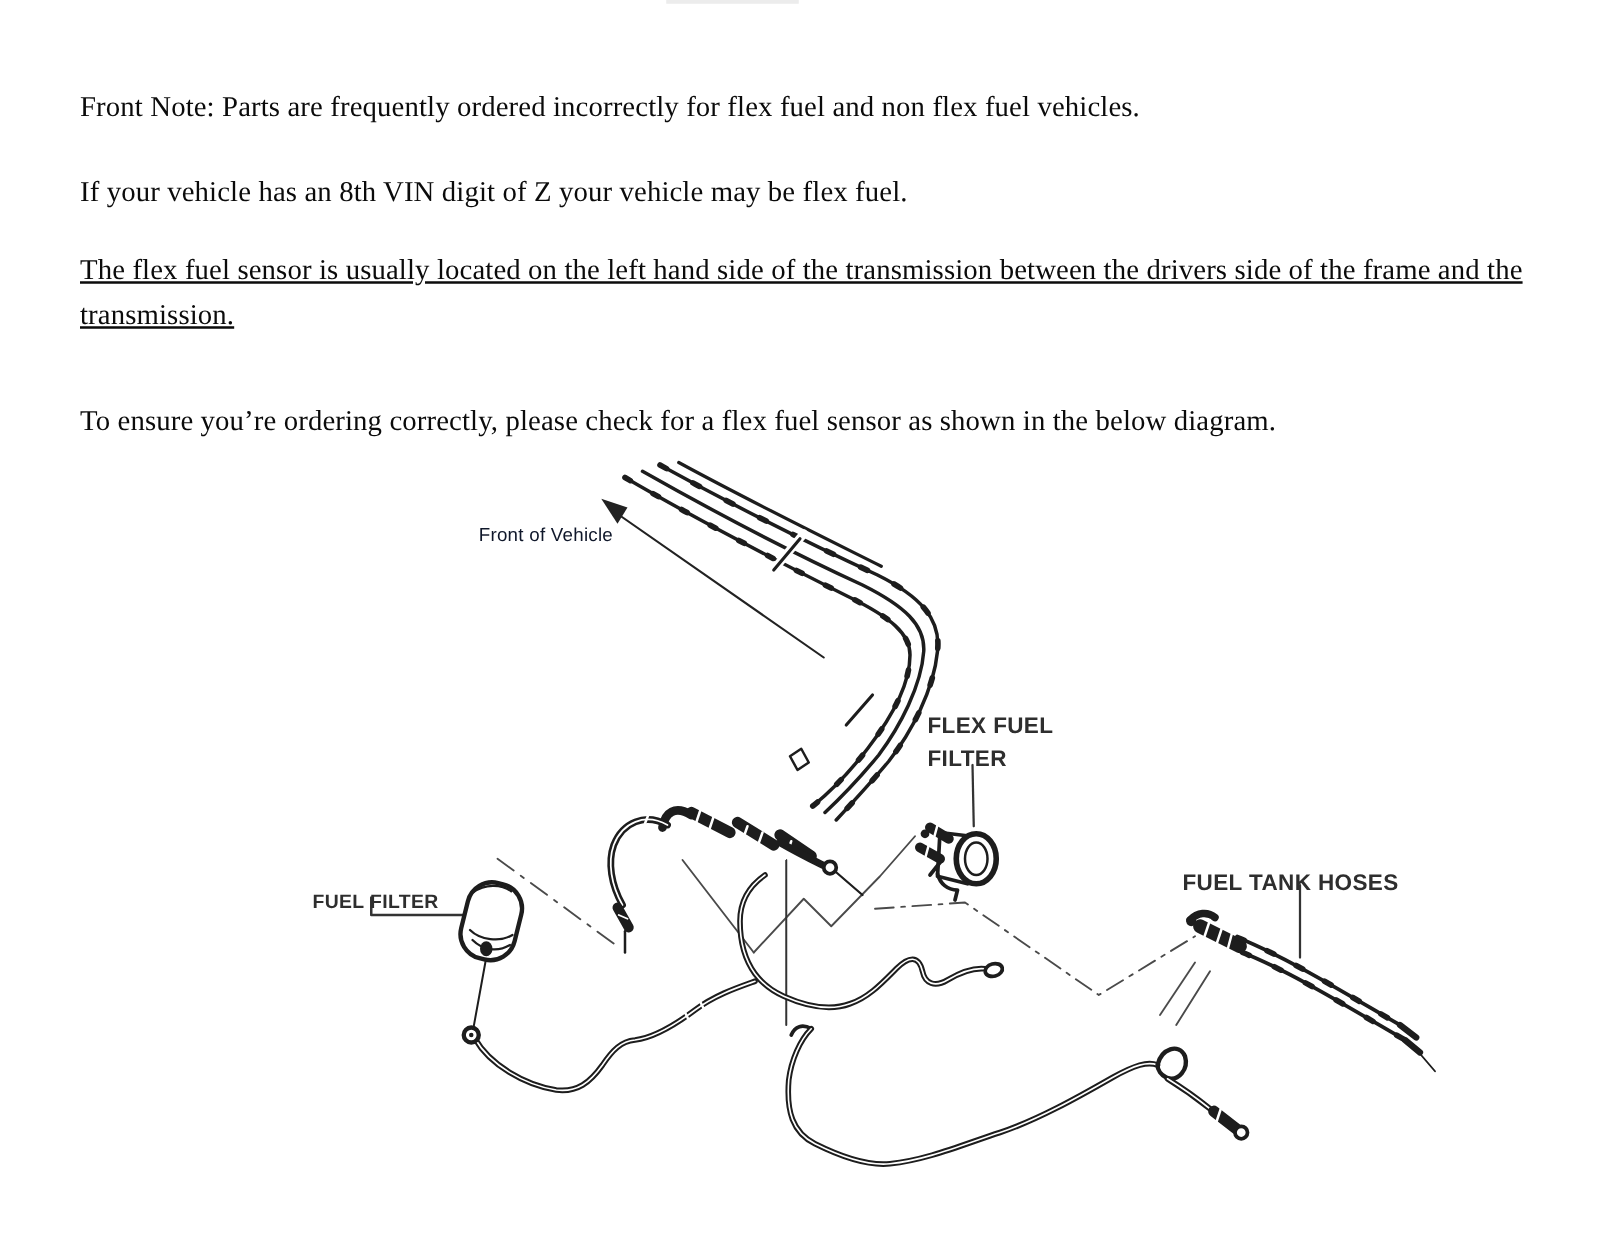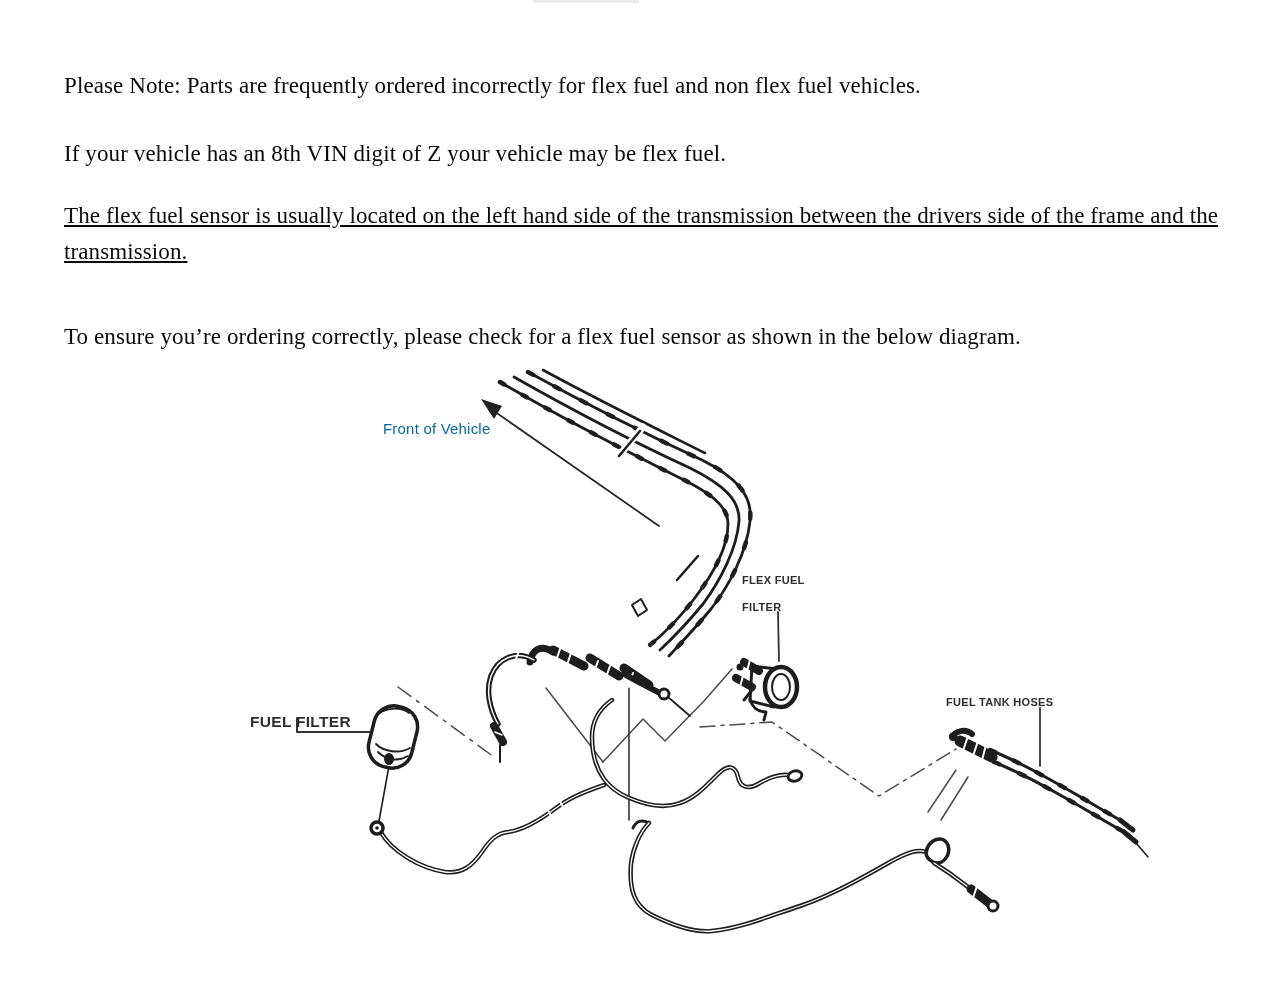--- a/index.html
+++ b/index.html
@@ -18,37 +18,37 @@
     font-size:23px;line-height:36px;color:#0b0b0b;
     letter-spacing:0.1px;
   }
   .p1{top:68px;}
   .p2{top:136px;}
   .p3{top:198px;max-width:1168px;text-decoration:underline;}
   .p4{top:319px;}
   svg.diagram{position:absolute;left:0;top:0;}
   .diag-label{
     position:absolute;color:#2e2e2e;font-weight:700;
-    font-size:11px;letter-spacing:0.3px;white-space:nowrap;
+    font-size:18px;letter-spacing:0.3px;white-space:nowrap;
   }
   .lbl-front{
-    left:383px;top:420px;font-weight:400;font-size:15px;color:#0369a1;
+    left:383px;top:420px;font-weight:400;font-size:15px;color:#0f172a;
     letter-spacing:0.2px;
   }
   .lbl-sensor{left:742px;top:567px;line-height:27px;}
   .lbl-tank{left:946px;top:696px;}
   .lbl-filter{left:250px;top:703px;font-size:15.5px;margin-top:10px;}
 </style>
 </head>
 <body>
 
 <div class="top-artifact"></div>
 
 <div class="notice">
-  <p class="p1">Please Note: Parts are frequently ordered incorrectly for flex fuel and non flex fuel vehicles.</p>
+  <p class="p1">Front Note: Parts are frequently ordered incorrectly for flex fuel and non flex fuel vehicles.</p>
   <p class="p2">If your vehicle has an 8th VIN digit of Z your vehicle may be flex fuel.</p>
   <p class="p3">The flex fuel sensor is usually located on the left hand side of the transmission between the drivers side of the frame and the transmission.</p>
   <p class="p4">To ensure you’re ordering correctly, please check for a flex fuel sensor as shown in the below diagram.</p>
 </div>
 
 <svg class="diagram" width="1280" height="989" viewBox="0 0 1280 989" fill="none" stroke-linecap="round" stroke-linejoin="round">
 
   <g stroke="#4a4a4a" stroke-width="1.5">
     <path d="M398,687 L494,757" stroke-dasharray="16 7 3 7"></path>
     <path d="M546,688 L603,762"></path>

